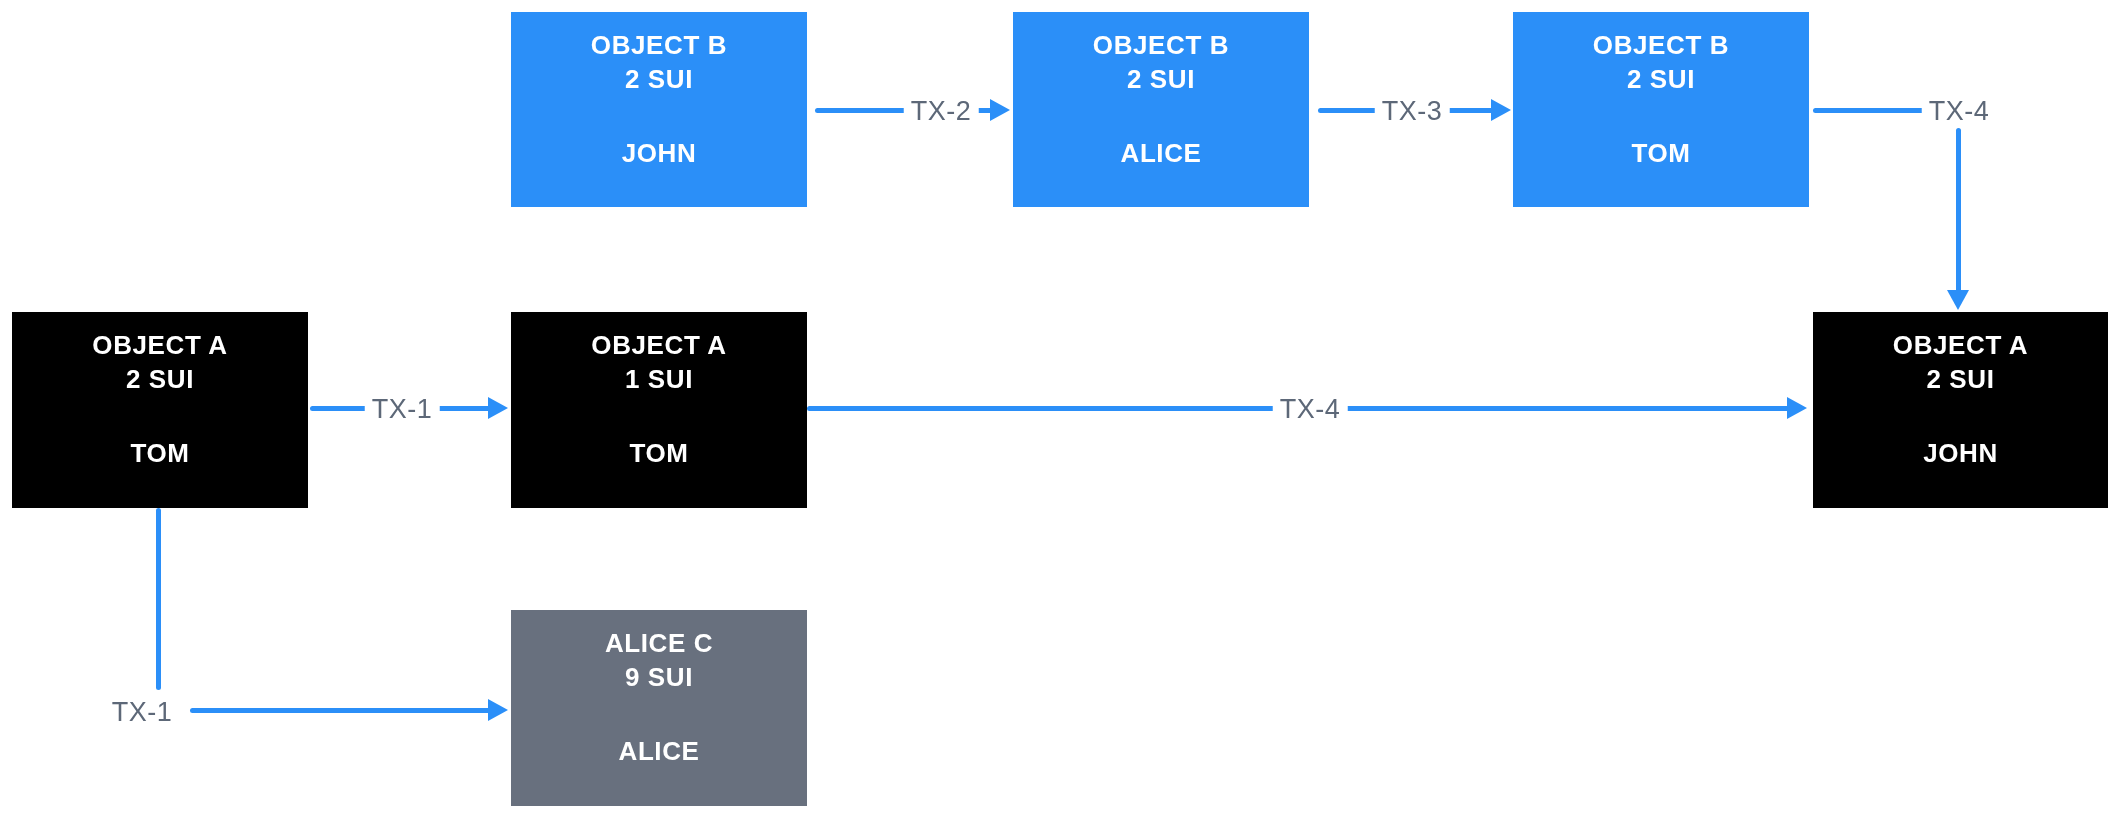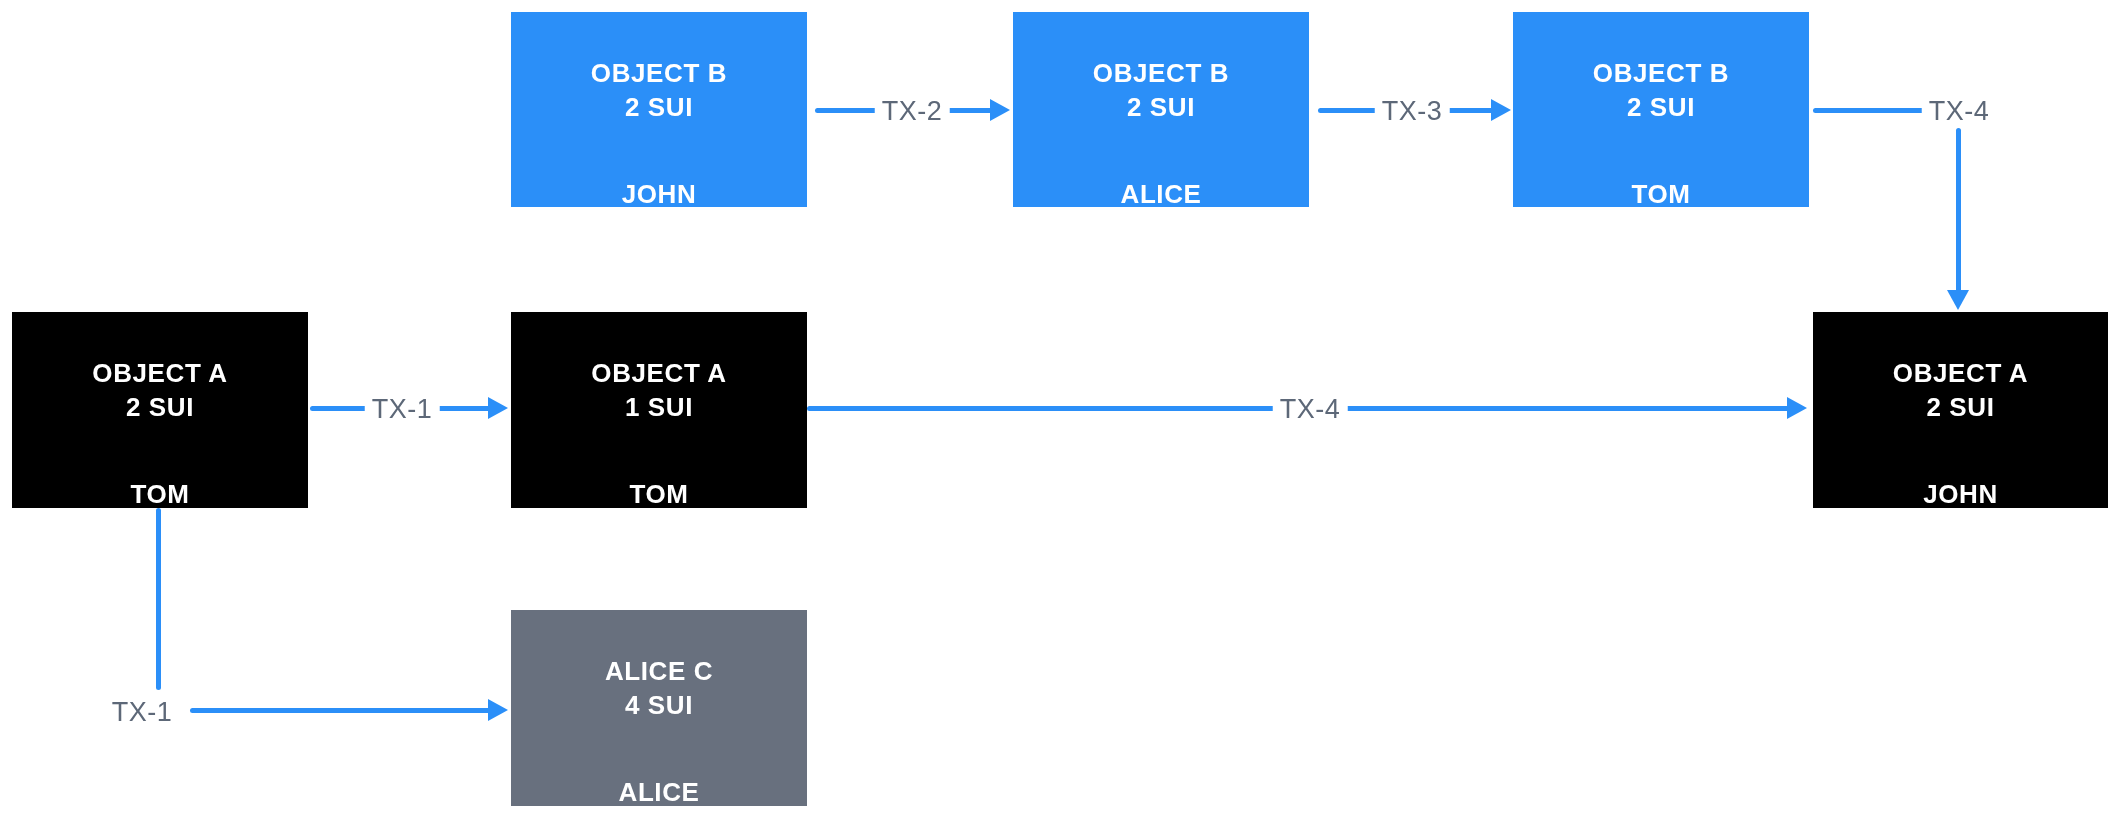--- a/index.html
+++ b/index.html
@@ -24,30 +24,30 @@
   
   .node {
     position: absolute;
     width: 296px;
     height: 196px;
     color: var(--box_text);
     display: flex;
     flex-direction: column;
     align-items: center;
     text-align: center;
-    padding-top: 44px;
+    padding-top: 16px;
     font-size: 26px;
     font-weight: 600;
     letter-spacing: 0.6px;
     line-height: 34px;
   }
   .node.blue  { background: var(--blue); }
   .node.black { background: var(--black); }
   .node.gray  { background: var(--gray); }
-  .node .owner { margin-top: 53px; }
+  .node .owner { margin-top: 40px; }
 
   .node-b1 { left: 511px;  top: 12px;  height: 195px; }
   .node-b2 { left: 1013px; top: 12px;  height: 195px; }
   .node-b3 { left: 1513px; top: 12px;  height: 195px; }
   .node-a1 { left: 12px;   top: 312px; }
   .node-a2 { left: 511px;  top: 312px; }
   .node-a3 { left: 1813px; top: 312px; width: 295px; }
   .node-c1 { left: 511px;  top: 610px; }
 
   
@@ -109,36 +109,36 @@
     <div class="owner">TOM</div>
   </div>
   <div class="node black node-a3">
     <div>OBJECT A</div>
     <div>2 SUI</div>
     <div class="owner">JOHN</div>
   </div>
 
   <div class="node gray node-c1">
     <div>ALICE C</div>
-    <div>4 SUI</div>
+    <div>9 SUI</div>
     <div class="owner">ALICE</div>
   </div>
 
   <div class="hline" style="left:310px; top:406px; width:182px;"></div>
   <div class="head-right" style="left:488px; top:397px;"></div>
   <span class="edge-label" style="left:402px; top:409px;">TX-1</span>
 
   <div class="vline" style="left:156px; top:508px; height:182px;"></div>
   <span class="edge-label" style="left:142px; top:712px;">TX-1</span>
   <div class="hline" style="left:190px; top:708px; width:300px;"></div>
   <div class="head-right" style="left:488px; top:699px;"></div>
 
   <div class="hline" style="left:815px; top:108px; width:178px;"></div>
   <div class="head-right" style="left:990px; top:99px;"></div>
-  <span class="edge-label" style="left:912px; top:111px;">TX-2</span>
+  <span class="edge-label" style="left:941px; top:111px;">TX-2</span>
 
   <div class="hline" style="left:1318px; top:108px; width:176px;"></div>
   <div class="head-right" style="left:1491px; top:99px;"></div>
   <span class="edge-label" style="left:1412px; top:111px;">TX-3</span>
 
   <div class="hline" style="left:1813px; top:108px; width:122px;"></div>
   <span class="edge-label" style="left:1959px; top:111px;">TX-4</span>
   <div class="vline" style="left:1956px; top:128px; height:164px;"></div>
   <div class="head-down" style="left:1947px; top:290px;"></div>
 

